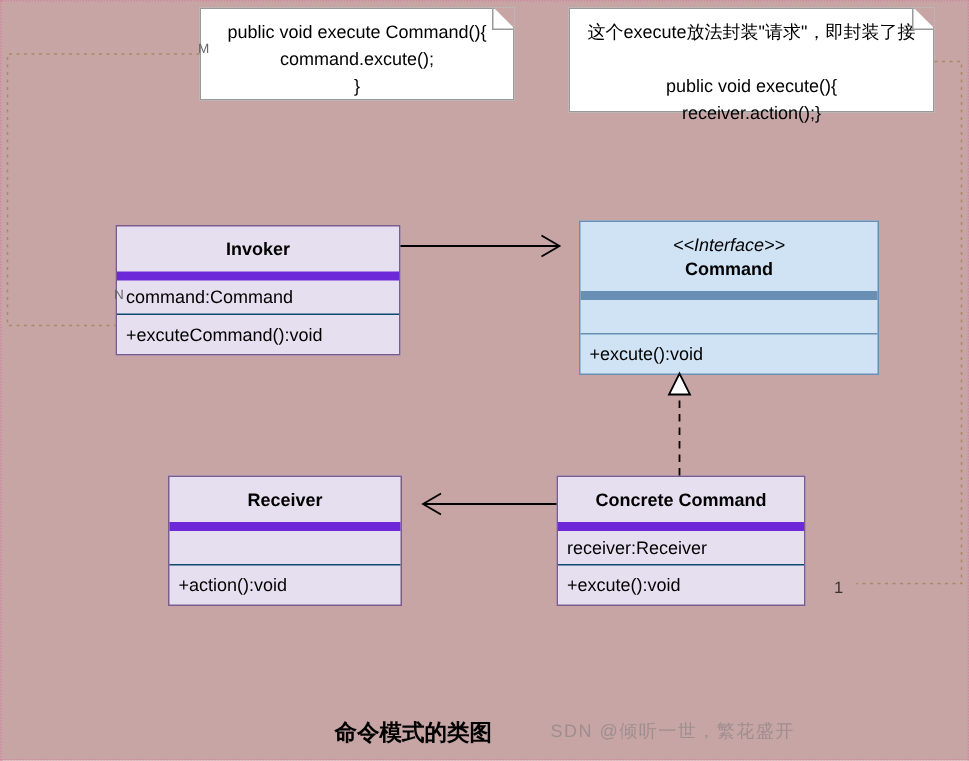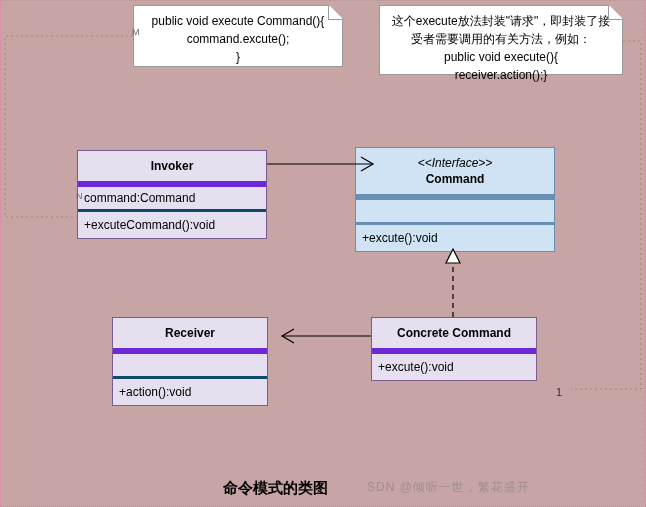--- a/index.html
+++ b/index.html
@@ -75,21 +75,21 @@
   }
   .uml-class .stereo {
     font-style: italic;
     font-weight: normal;
     display: block;
     margin-bottom: 2px;
   }
   .uml-class .attr-cell {
     min-height: 20px;
     padding: 4px 6px;
-    border-bottom: 3px solid #0c4a6e;
+    border-bottom: 1px solid #0c4a6e;
     text-align: left;
   }
   .uml-class .op-cell {
     min-height: 20px;
     padding: 6px 6px;
     text-align: left;
   }
   .svg-layer {
     position: absolute;
     left: 0; top: 0;
@@ -126,49 +126,50 @@
 
   <div class="note" style="left:132px; top:4px; width:210px; height:62px;">
     <span class="marker" style="left:-2px; top:20px;">M</span>
     <span>public void execute Command(){</span><br>
     <span>command.excute();</span><br>
     <span>}</span>
   </div>
 
   <div class="note" style="left:378px; top:4px; width:244px; height:70px;">
     <span>这个execute放法封装"请求"，即封装了接</span><br>
-    <span>受者需要调用的有关方法，例如：</span><br>
+    <br>
     <span>public void execute(){</span><br>
     <span>receiver.action();}</span>
   </div>
 
   <div class="uml-class" style="left:76px; top:149px; width:190px;">
     <span class="marker" style="left:-2px; top:40px;">N</span>
     <div class="name-cell">Invoker</div>
     <div class="attr-cell">command:Command</div>
     <div class="op-cell">+excuteCommand():void</div>
   </div>
 
-  <div class="uml-class interface" style="left:354px; top:146px; width:200px;">
+  <div class="uml-class interface" style="left:385px; top:146px; width:200px;">
     <div class="name-cell">
       <span class="stereo">&lt;&lt;Interface&gt;&gt;</span>
       <span>Command</span>
     </div>
     <div class="attr-cell">&nbsp;</div>
     <div class="op-cell">+excute():void</div>
   </div>
 
   <div class="uml-class" style="left:111px; top:316px; width:156px;">
     <div class="name-cell">Receiver</div>
     <div class="attr-cell">&nbsp;</div>
     <div class="op-cell">+action():void</div>
   </div>
 
   <div class="uml-class" style="left:370px; top:316px; width:166px;">
     <div class="name-cell">Concrete Command</div>
+    <div class="attr-cell">receiver:Receiver</div>
     <div class="op-cell">+excute():void</div>
   </div>
 
   <div class="edge-label" style="left:555px; top:385px;">1</div>
 
   <div class="caption" style="left:222px; top:478px;">命令模式的类图</div>
   <div class="watermark" style="left:366px; top:478px;">SDN @倾听一世，繁花盛开</div>
 
   <svg class="svg-layer">
 

